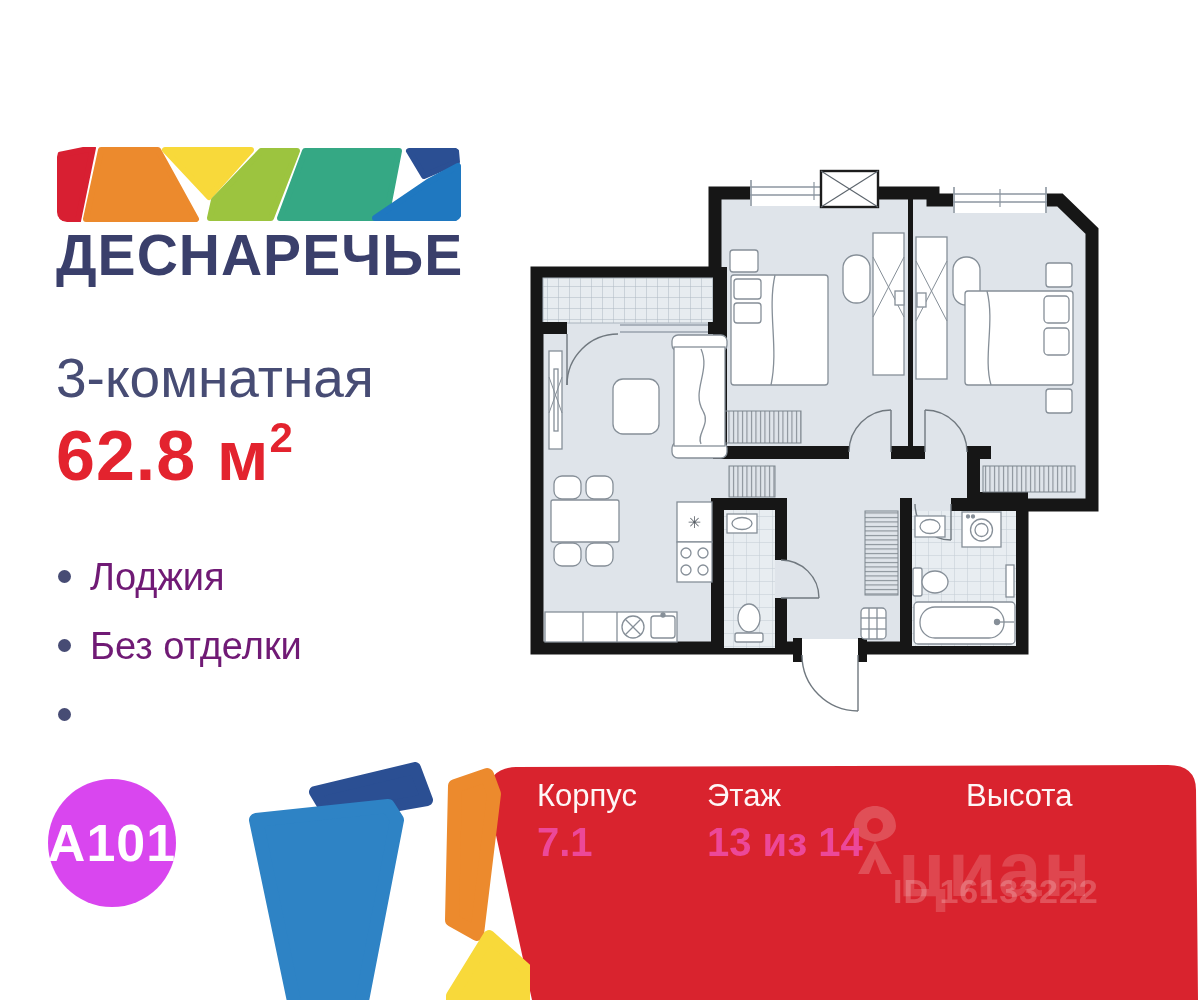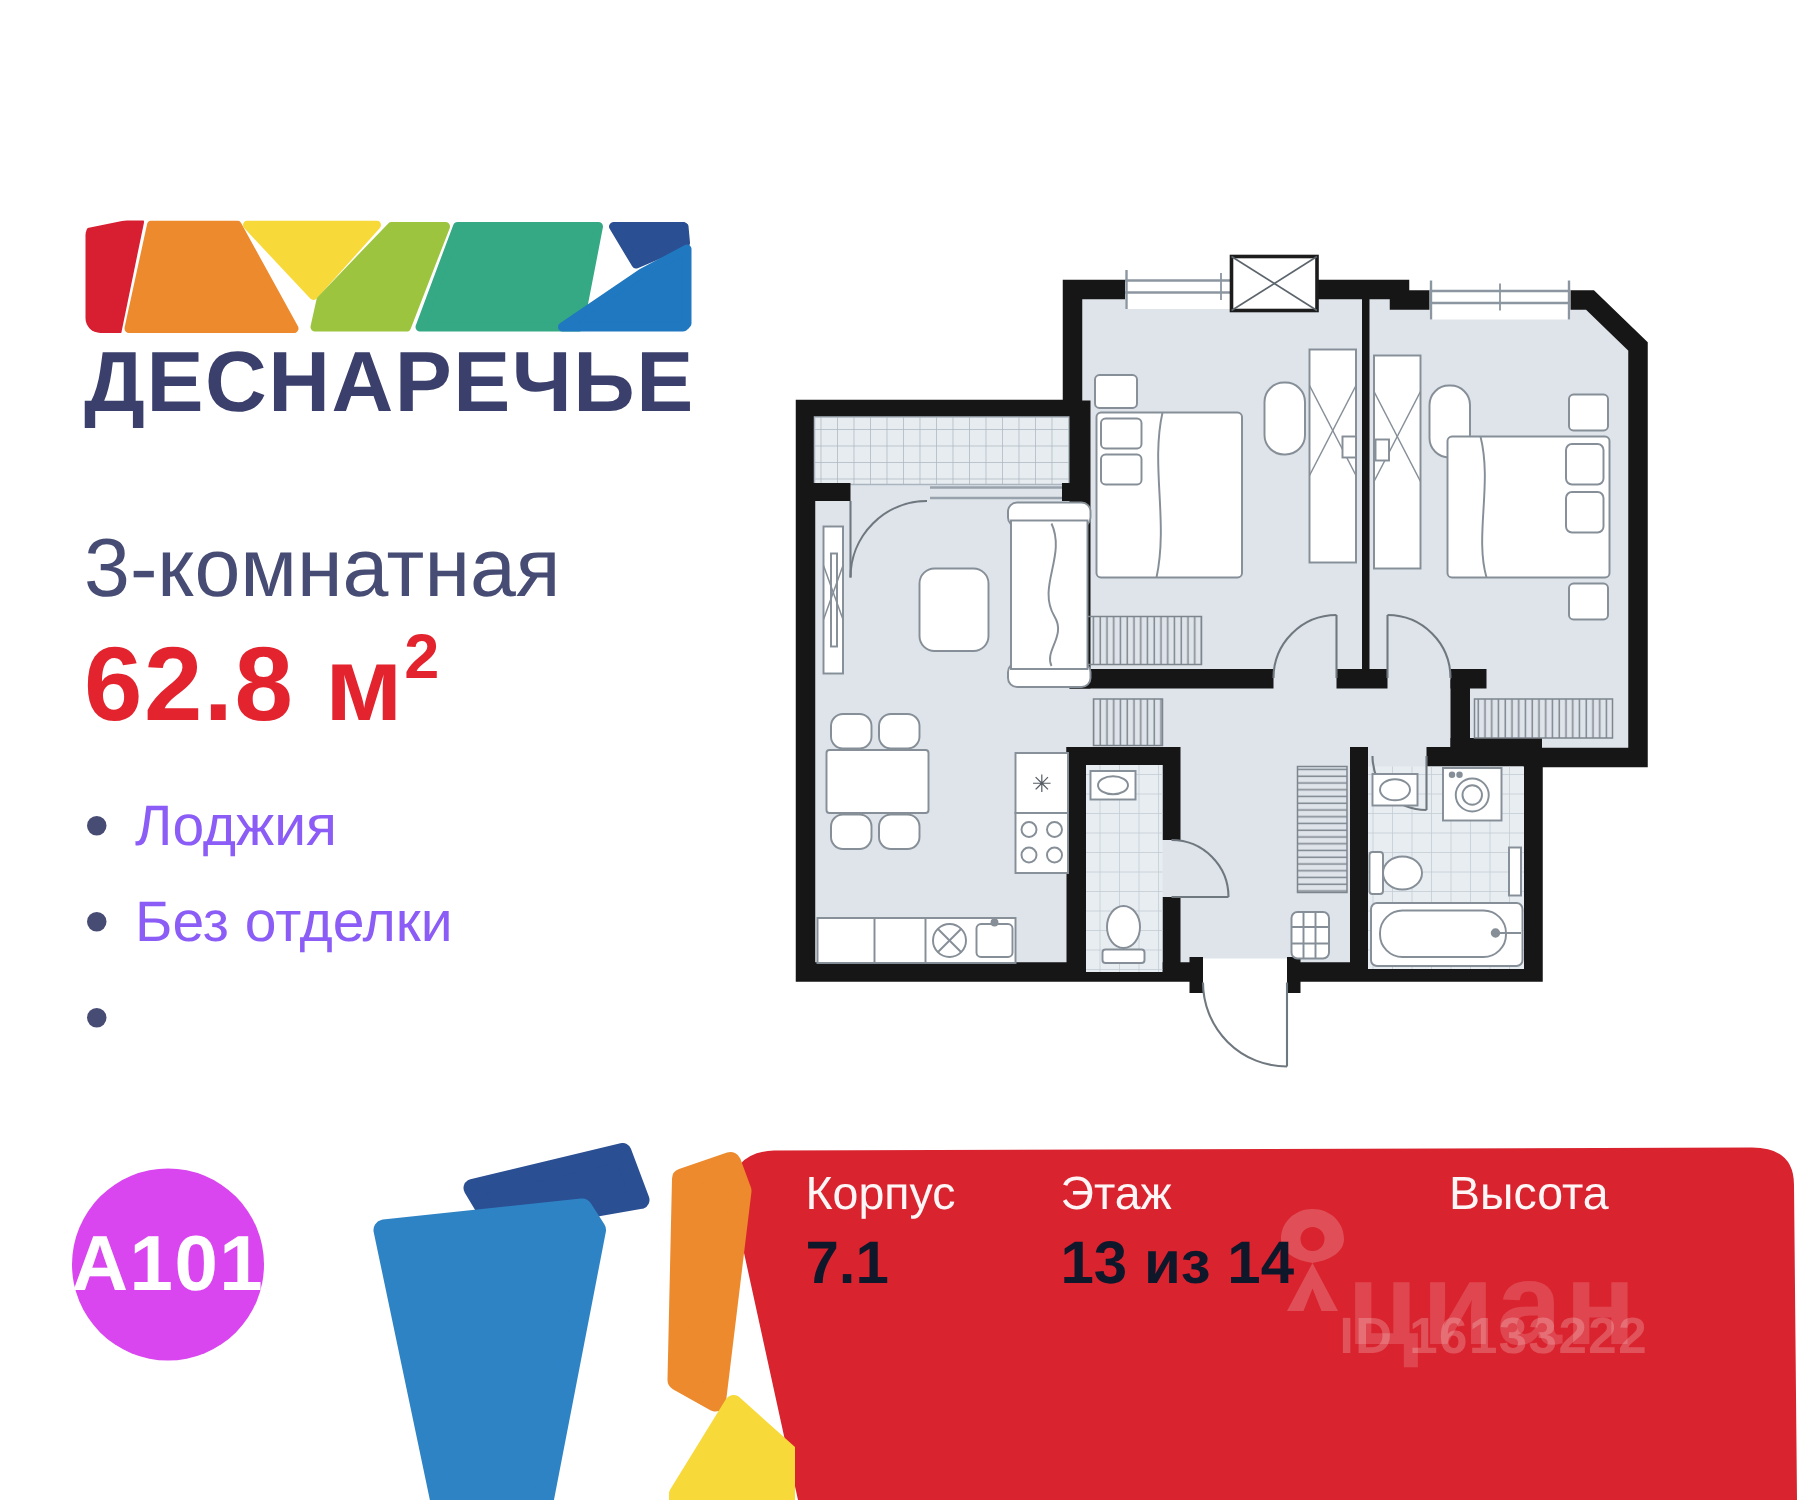--- a/index.html
+++ b/index.html
@@ -22,30 +22,30 @@
     font-size:55px;font-weight:500;color:#474c74;
   }
   .area{
     left:56px;top:414px;
     font-size:70px;font-weight:800;color:#e3232e;letter-spacing:1px;
   }
   .area sup{font-size:42px;vertical-align:28px;font-weight:800;}
   .features{left:56px;top:530px;list-style:none;margin:0;padding:0;}
   .features li{
     position:relative;padding-left:34px;margin-bottom:21px;
-    font-size:38px;color:#8b5cf6;
+    font-size:38px;color:#701a75;margin-top:26px;
   }
   .features li .dot{
     position:absolute;left:2px;top:14px;width:13px;height:13px;border-radius:50%;
     background:#474c74;
   }
 
   
   .banner-item-label{font-size:31px;color:rgba(255,255,255,.96);font-weight:400;}
-  .banner-item-value{font-size:40px;color:#0f172a;font-weight:700;margin-top:6px;}
+  .banner-item-value{font-size:40px;color:#ec4899;font-weight:700;margin-top:6px;}
   .bi{position:absolute;top:778px;}
   .wm-brand{
     left:898px;top:824px;font-size:78px;font-weight:700;
     color:rgba(255,255,255,.16);letter-spacing:2px;
   }
   .wm-id{
     left:893px;top:872px;font-size:34px;font-weight:700;
     color:rgba(255,255,255,.22);letter-spacing:1px;
   }
 

